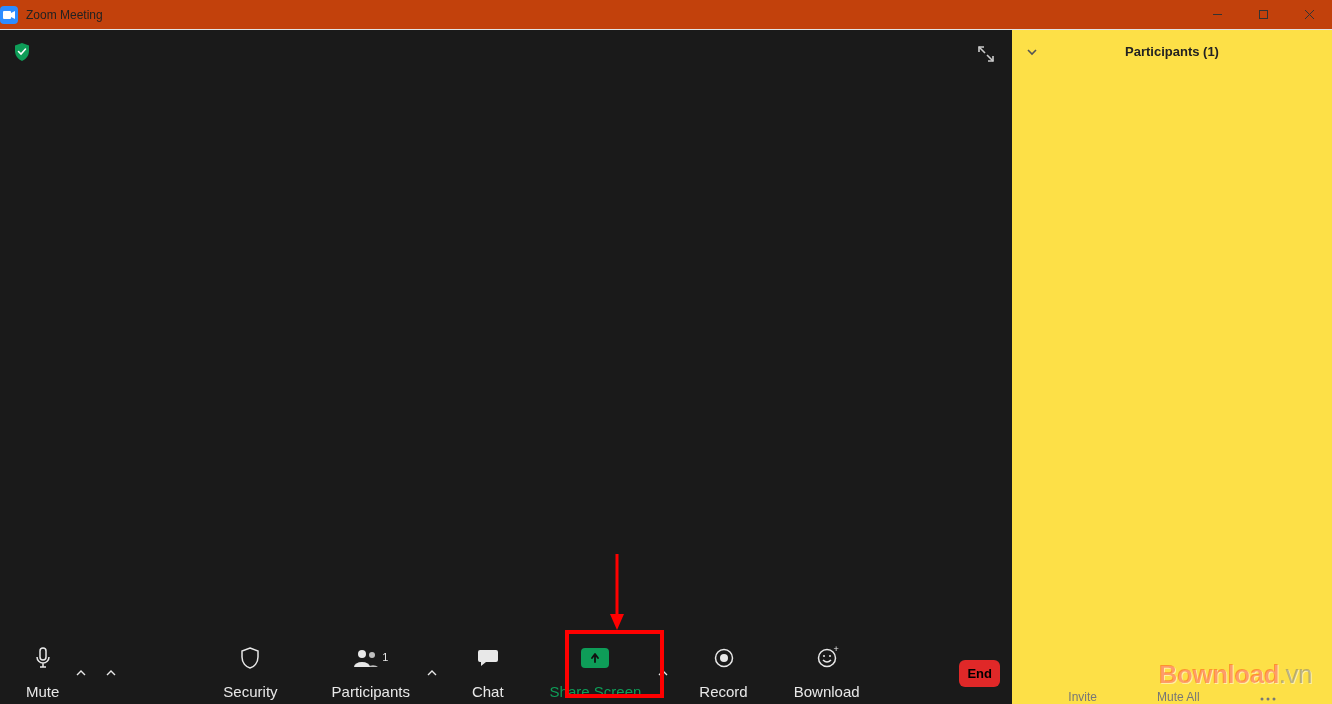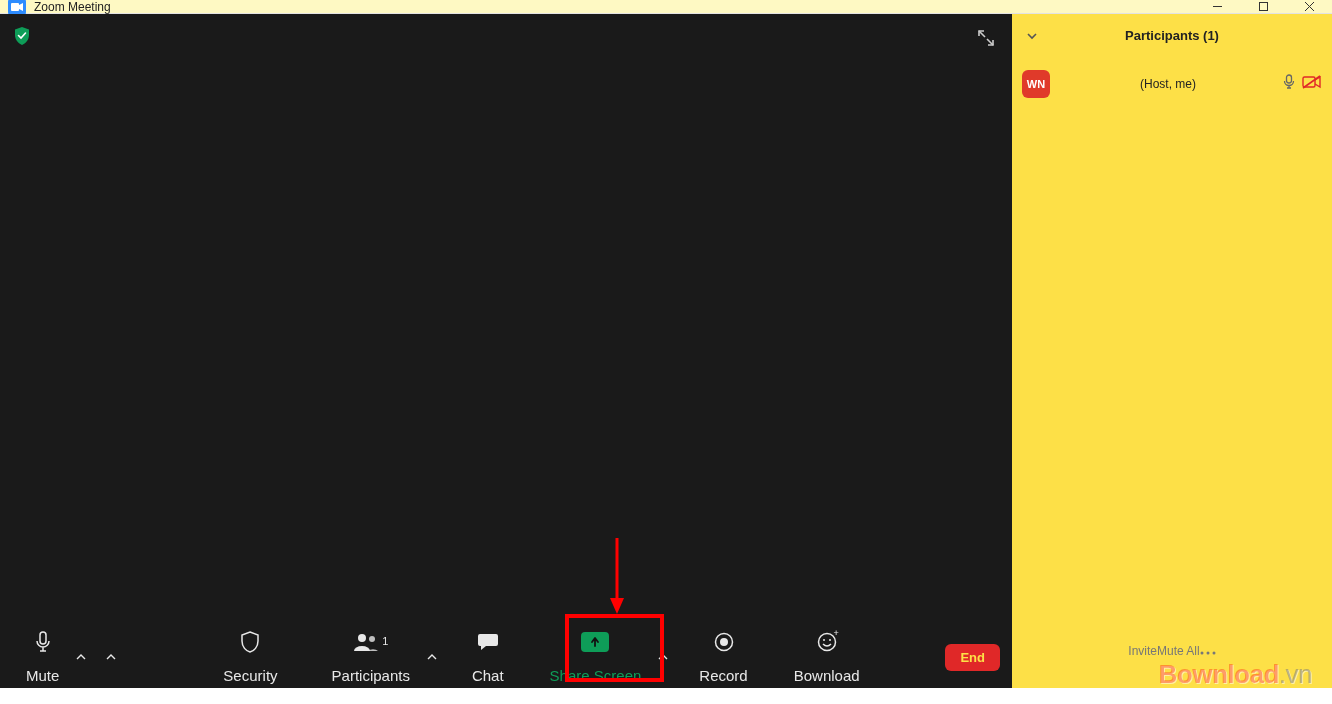--- a/index.html
+++ b/index.html
@@ -1,19 +1,19 @@
 <!DOCTYPE html>
 <html><head>
 <meta charset="utf-8">
 <style>
   * { margin:0; padding:0; box-sizing:border-box; font-family:-apple-system,BlinkMacSystemFont,"Segoe UI",Arial,sans-serif; }
   body { width:1332px; height:704px; background:#fff; overflow:hidden; position:relative; }
 
   
-  .titlebar { height:14px; display:flex; align-items:center; background:#fef9c3; border-bottom:1px solid #e3e3e3; padding-left:8px; }
+  .titlebar { height:30px; display:flex; align-items:center; background:#c2410c; border-bottom:1px solid #e3e3e3; }
   .zoom-logo { width:18px; height:18px; background:#2d8cff; border-radius:4px; display:flex; align-items:center; justify-content:center; margin-right:8px; }
   .titlebar-title { font-size:12px; color:#222; }
   .win-controls { margin-left:auto; display:flex; }
   .win-btn { width:46px; height:30px; display:flex; align-items:center; justify-content:center; cursor:pointer; }
   .win-btn svg { stroke:#333; }
 
   
   .content { display:flex; height:674px; }
   .video-area { flex:0 0 1012px; background:#1a1a1a; position:relative; display:flex; flex-direction:column; }
   .video-main { flex:1; position:relative; }
@@ -26,35 +26,35 @@
 
   
   .toolbar { height:62px; background:#1a1a1a; display:flex; align-items:center; padding:0 12px; gap:0; }
   .tb-item { display:flex; flex-direction:column; align-items:center; justify-content:center; height:54px; color:#e8e8e8; cursor:pointer; padding:0 14px; position:relative; }
   .tb-item .icon-wrap { height:26px; display:flex; align-items:center; justify-content:center; position:relative; }
   .tb-item .lbl { font-size:15px; margin-top:14px; white-space:nowrap; }
   .tb-caret { width:16px; display:flex; align-items:center; justify-content:center; cursor:pointer; color:#e8e8e8; }
   .share-upload { width:28px; height:20px; background:#0e9d58; border-radius:4px; display:flex; align-items:center; justify-content:center; }
   .tb-item.green .lbl { color:#0e9d58; }
   .toolbar-gap { flex:1; }
-  .end-btn { background:#e02828; color:#fde047; font-size:13px; font-weight:600; padding:6px 15px; border-radius:6px; border:none; cursor:pointer; }
+  .end-btn { background:#e02828; color:#000000; font-size:13px; font-weight:600; padding:6px 8px; border-radius:6px; border:none; cursor:pointer; }
   .count-badge { font-size:11px; color:#e8e8e8; margin-left:3px; position:relative; top:-1px; }
   .plus-badge{position:absolute;top:-2px;right:-2px;font-size:9px;color:#e8e8e8;}
 
   
   .panel { flex:1; background:#fde047; display:flex; flex-direction:column; position:relative; }
   .panel-header { height:44px; display:flex; align-items:center; justify-content:center; position:relative; border-bottom:1px solid transparent; }
   .panel-header-caret { position:absolute; left:14px; top:14px; cursor:pointer; }
   .panel-title { font-size:13px; font-weight:600; color:#222; }
   .plist { padding:4px 10px; }
   .prow { display:flex; align-items:center; height:44px; }
   .avatar { width:28px; height:28px; border-radius:6px; background:#e03a2a; color:#fff; font-size:11px; font-weight:700; display:flex; align-items:center; justify-content:center; margin-right:10px; }
   .pname { font-size:12px; color:#232323; flex:1; text-align:center; }
   .picon { margin-left:6px; }
-  .panel-footer { margin-top:auto; height:44px; display:flex; align-items:flex-start; justify-content:center; }
+  .panel-footer { margin-top:auto; height:44px; display:flex; align-items:flex-end; justify-content:center; gap:60px; }
   .panel-footer span { font-size:12px; color:#777; cursor:pointer; }
   .panel-footer-more{cursor:pointer;}
 
   
   .watermark { position:absolute; right:20px; bottom:14px; font-size:26px; font-weight:800; letter-spacing:-0.5px; color:rgba(255,0,0,0.35); pointer-events:none; text-shadow:1px 1px 0 rgba(255,255,255,0.5); z-index:20; }
   .watermark .thin{font-weight:400;color:rgba(120,120,120,0.5);}
 </style>
 </head>
 <body>
 
@@ -227,39 +227,20 @@
   </div>
 
   <div class="panel">
     <div class="panel-header">
       <div class="panel-header-caret">
         <svg width="12" height="12">
             <path d="M2 4 L6 8 L10 4" stroke="#555" stroke-width="1.6" fill="none"></path>
           </svg>
       </div>
       <span class="panel-title">Participants (1)</span>
-    </div>
-    <div class="plist">
-      <div class="prow">
-        <div class="avatar">WN</div>
-        <span class="pname">(Host, me)</span>
-        <span class="picon">
-          <svg width="14" height="16" viewBox="0 0 14 16" fill="none" stroke="#666" stroke-width="1.3">
-              <rect x="4.5" y="1" width="5" height="8" rx="2.5"></rect>
-              <path d="M2.5 7 a4.5 4.5 0 0 0 9 0 M7 11.5 V14 M5 14 H9"></path>
-            </svg>
-        </span>
-        <span class="picon">
-          <svg width="20" height="14" viewBox="0 0 20 14">
-              <rect x="1" y="2" width="12" height="10" rx="1.5" fill="none" stroke="#e02828" stroke-width="1.4"></rect>
-              <path d="M13 5 L18 2 V12 L13 9" fill="none" stroke="#e02828" stroke-width="1.4"></path>
-              <line x1="1" y1="13" x2="18" y2="1" stroke="#e02828" stroke-width="1.6"></line>
-            </svg>
-        </span>
-      </div>
     </div>
     <div class="panel-footer">
       <span>Invite</span>
       <span>Mute All</span>
       <span class="panel-footer-more">
         <svg width="16" height="4" viewBox="0 0 16 4" fill="#777">
             <circle cx="2" cy="2" r="1.5"></circle>
             <circle cx="8" cy="2" r="1.5"></circle>
             <circle cx="14" cy="2" r="1.5"></circle>
           </svg>

